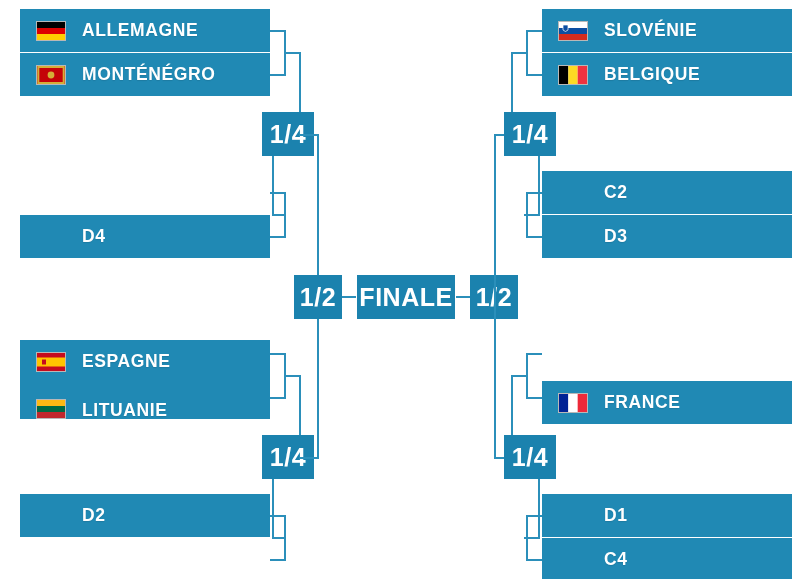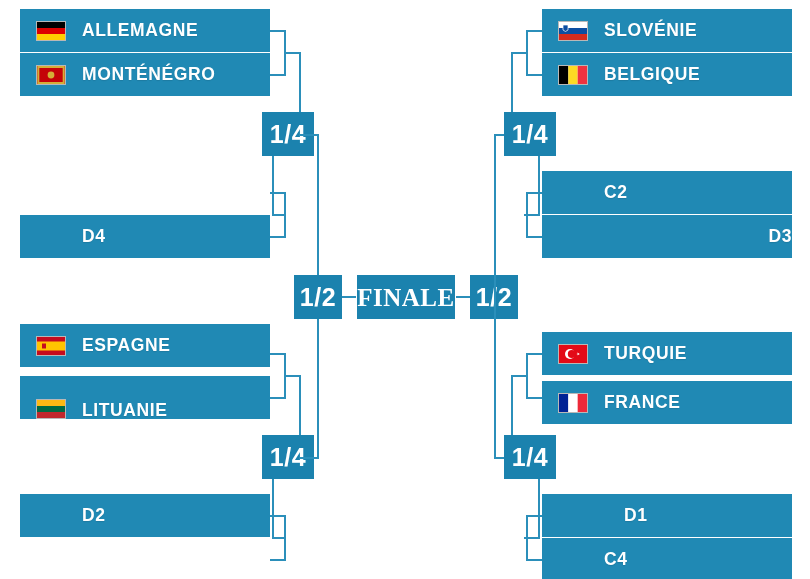--- a/index.html
+++ b/index.html
@@ -65,21 +65,21 @@
     align-items: center;
     justify-content: center;
     font-size: 25px;
     font-weight: bold;
     letter-spacing: 0.5px;
     line-height: 1;
     box-sizing: border-box;
   }
   .chip.quarter { width: 52px;  height: 44px; }
   .chip.semi    { width: 48px;  height: 44px; }
-  .chip.final   { width: 98px;  height: 44px; font-size: 25px; font-family: Liberation Serif, serif; }
+  .chip.final   { width: 98px;  height: 44px; font-size: 25px; }
 
   
   .ln {
     position: absolute;
     background: #2b8fba;
   }
   .ln.h { height: 2px; }
   .ln.v { width: 2px; }
 </style>
 </head>
@@ -108,21 +108,21 @@
     </span>
     <span class="team-name">MONTÉNÉGRO</span>
   </div>
 
 
   <div class="team left" style="top:209px;">
     <span class="flag blank"></span>
     <span class="team-name">D4</span>
   </div>
 
-  <div class="team left" style="top:318px;">
+  <div class="team left" style="top:334px;">
     <span class="flag">
       <svg width="28" height="18" viewBox="0 0 28 18" preserveAspectRatio="none">
         <rect width="28" height="18" fill="#c60b1e"></rect>
         <rect width="28" height="9" y="4.5" fill="#ffc400"></rect>
         <rect x="5" y="6.5" width="4" height="5" fill="#c60b1e"></rect>
       </svg>
     </span>
     <span class="team-name">ESPAGNE</span>
   </div>
 
@@ -164,49 +164,38 @@
       </svg>
     </span>
     <span class="team-name">SLOVÉNIE</span>
   </div>
 
   <div class="team right" style="top:165px;">
     <span class="flag blank"></span>
     <span class="team-name">C2</span>
   </div>
 
-  <div class="team right" style="top:209px;justify-content:flex-end;">
+  <div class="team right" style="top:209px;">
     <span class="flag blank"></span>
     <span class="team-name">D3</span>
   </div>
 
-  <div class="team right" style="top:326px;">
-    <span class="flag">
-      <svg width="28" height="18" viewBox="0 0 28 18" preserveAspectRatio="none">
-        <rect width="28" height="18" fill="#e30a17"></rect>
-        <circle cx="11" cy="9" r="5" fill="#ffffff"></circle>
-        <circle cx="12.8" cy="9" r="4" fill="#e30a17"></circle>
-        <path d="M17.4 9 L20.6 7.9 L18.6 10.6 L18.6 7.3 L20.6 10.1 Z" fill="#ffffff"></path>
-      </svg>
-    </span>
-    <span class="team-name">TURQUIE</span>
-  </div>
 
   <div class="team right" style="top:375px;">
     <span class="flag">
       <svg width="28" height="18" viewBox="0 0 3 2" preserveAspectRatio="none">
         <rect width="1" height="2" x="0" fill="#002395"></rect>
         <rect width="1" height="2" x="1" fill="#ffffff"></rect>
         <rect width="1" height="2" x="2" fill="#ed2939"></rect>
       </svg>
     </span>
     <span class="team-name">FRANCE</span>
   </div>
 
-  <div class="team right" style="top:488px;gap:20px;">
+  <div class="team right" style="top:488px;">
     <span class="flag blank"></span>
     <span class="team-name">D1</span>
   </div>
 
   <div class="team right" style="top:532px;">
     <span class="flag blank"></span>
     <span class="team-name">C4</span>
   </div>
 
   <div class="ln h" style="left:270px; top:24px;  width:16px;"></div>

